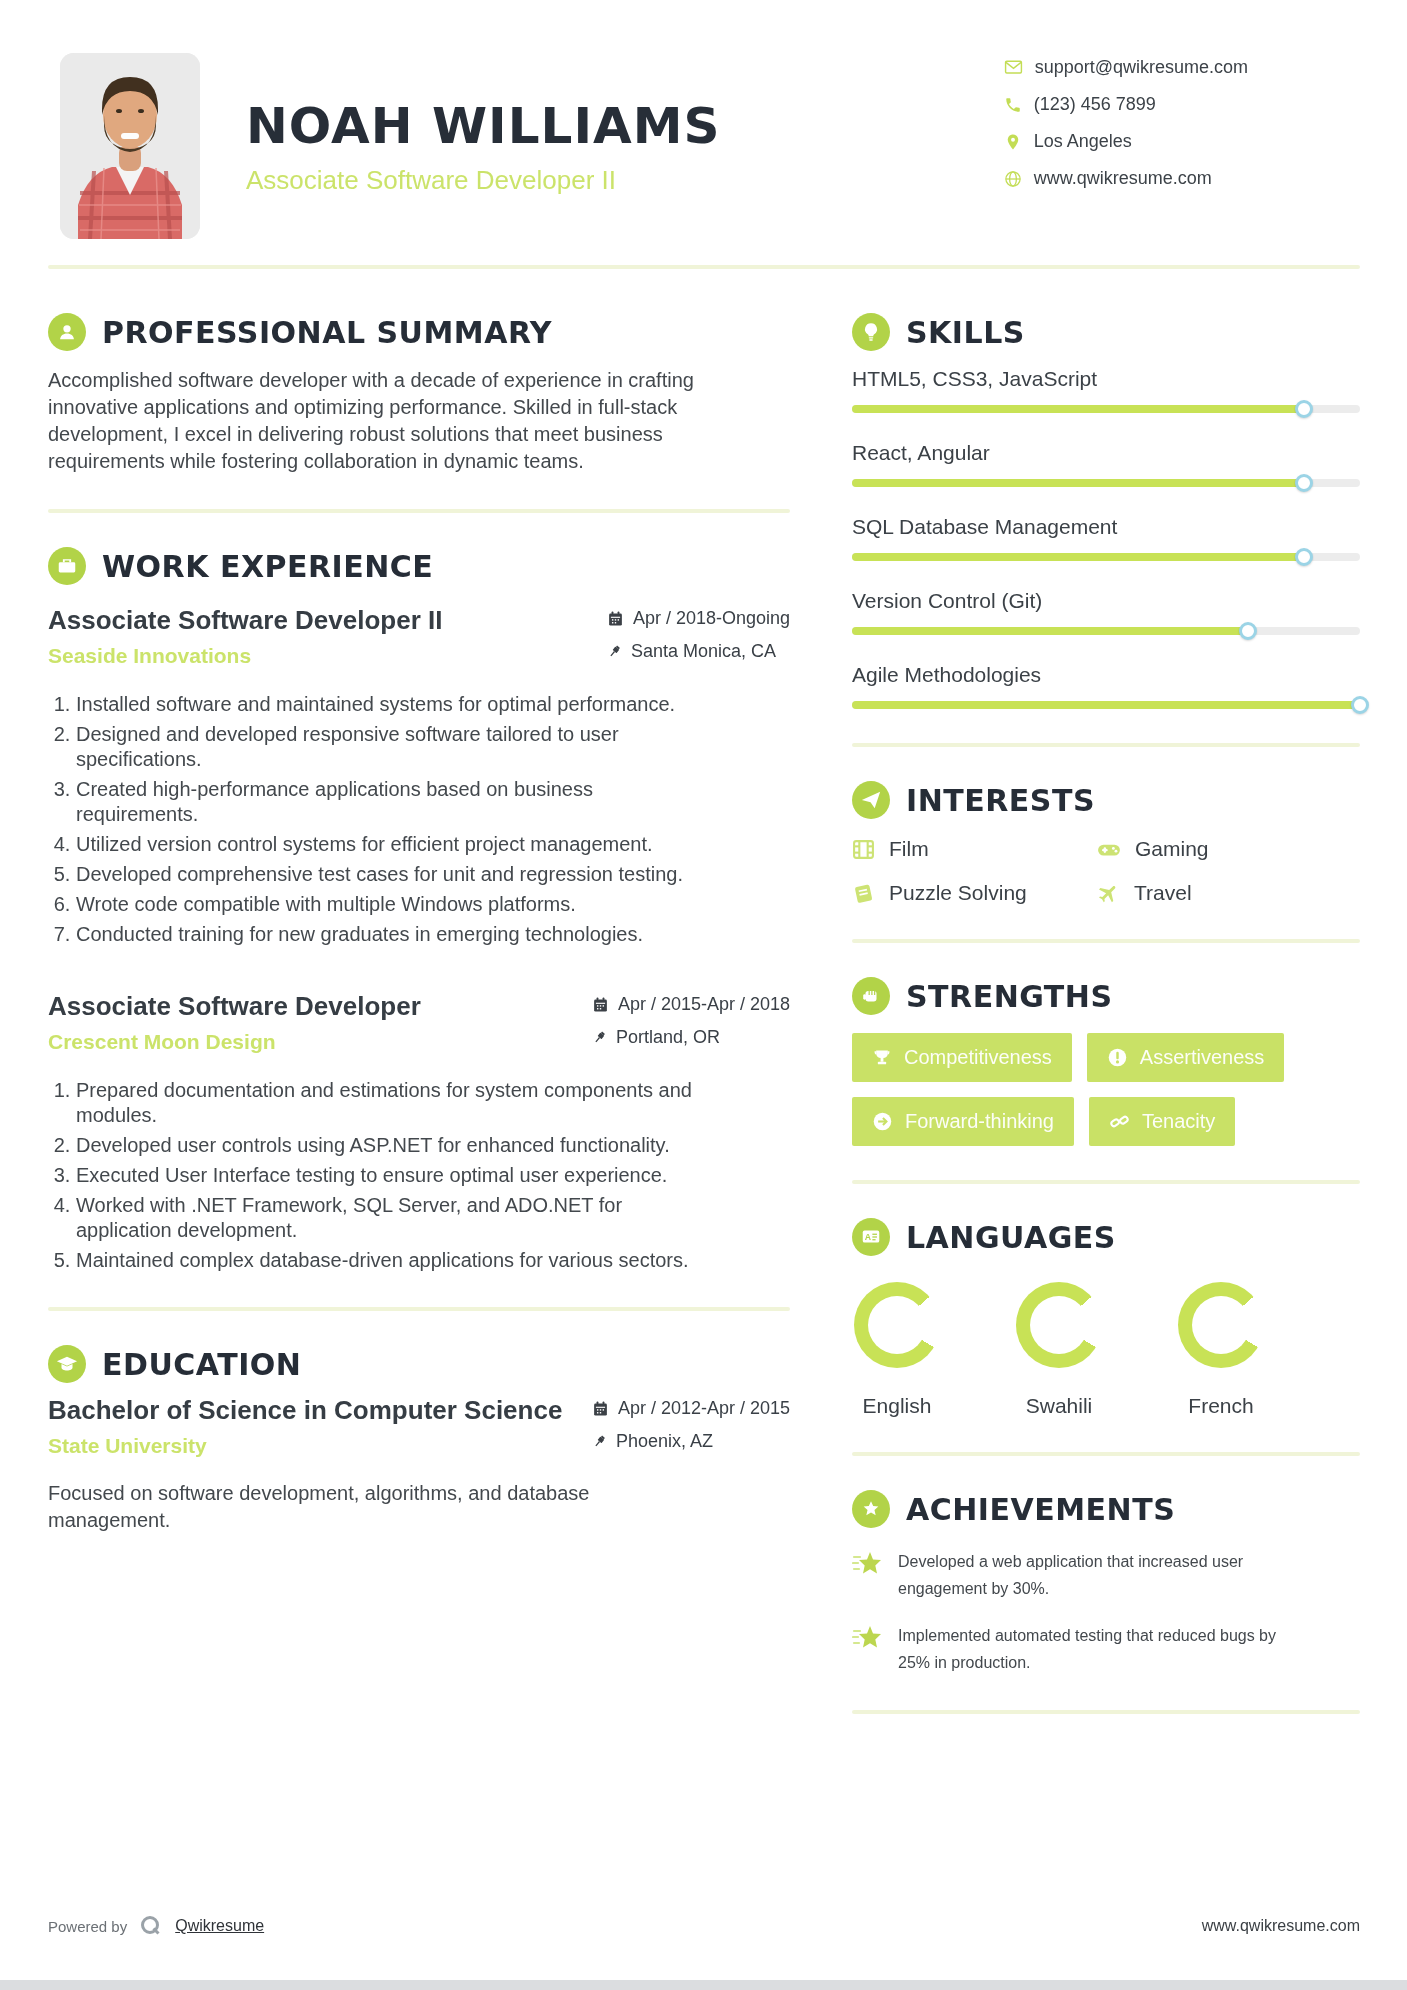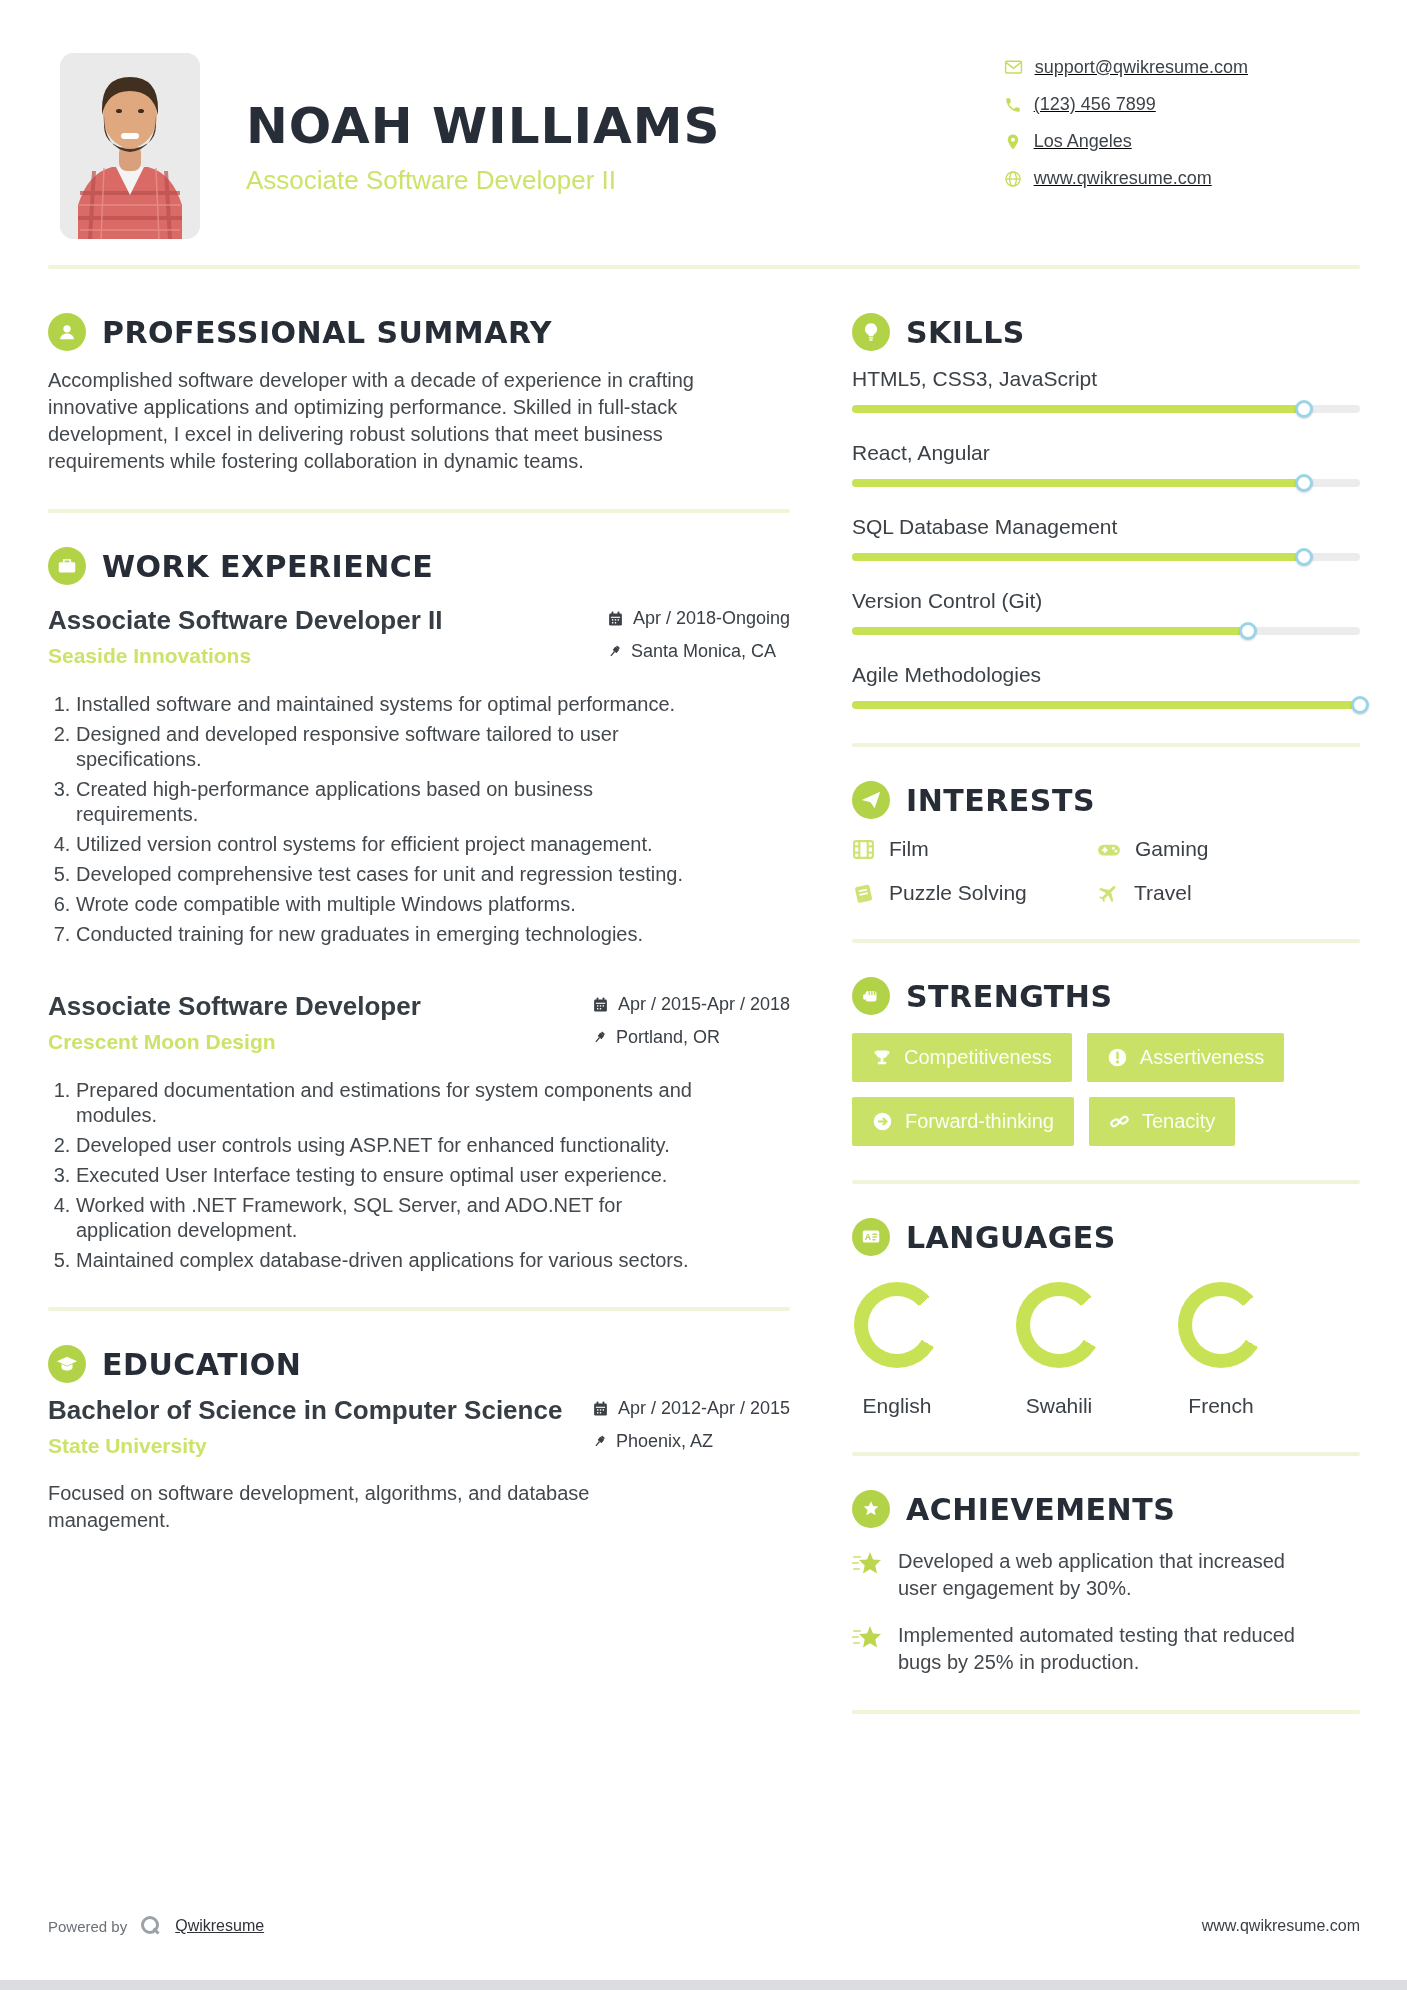--- a/index.html
+++ b/index.html
@@ -7,21 +7,21 @@
   body { font-family:"Liberation Sans", sans-serif; }
   .page { position:relative; width:1407px; height:1990px; background:#fff; overflow:hidden; margin:0 auto; }
 
   
   .header { display:flex; padding:45px 47px 0 60px; }
   .photo { flex:none; width:140px; height:186px; border-radius:14px; overflow:hidden; background:#eaeaea; margin-top:8px; }
   .header-main { margin-left:46px; padding-top:52px; }
   .name { font-size:50px; font-weight:800; letter-spacing:1px; color:#272e38; font-family:"DejaVu Sans","Liberation Sans",sans-serif; }
   .subtitle { margin-top:10px; font-size:26px; font-weight:500; color:#cbe36a; }
   .contact { margin-left:auto; margin-right:112px; padding-top:12px; }
-  .contact-row { display:flex; align-items:center; gap:12px; margin-bottom:16px;text-decoration:underline; }
+  .contact-row { display:flex; align-items:center; gap:12px; margin-bottom:16px; }
   .contact-row svg { flex:none; }
   .contact-text { font-size:18px; color:#3c4248; text-decoration:none; }
 
   .header-divider { height:4px; background:#f0f4d8; border-radius:2px; margin:26px 47px 0 48px; }
 
   
   .columns { display:flex; padding:44px 47px 0 48px; }
   .col-left { width:742px; flex:none; }
   .col-right { width:508px; flex:none; margin-left:62px; }
 
@@ -61,21 +61,21 @@
   .badge { display:flex; align-items:center; gap:12px; background:#c9e166; color:rgba(255,255,255,.95); font-size:20px; font-weight:500; padding:0 20px; height:49px; border-radius:2px; }
 
   .langs { display:flex; margin-top:26px; }
   .lang { width:90px; margin-right:72px; text-align:center; }
   .ring { position:relative; width:86px; height:86px; border-radius:50%; margin:0 auto; }
   .ring-hole { position:absolute; left:14px; top:14px; width:58px; height:58px; border-radius:50%; background:#fff; }
   .lang-label { margin-top:26px; font-size:21px; color:#3b4147; }
 
   .ach-item { display:flex; gap:16px; margin-top:20px; }
   .ach-item svg { flex:none; margin-top:2px; }
-  .ach-text { width:400px; font-size:20px; line-height:27px; color:#43484d; }
+  .ach-text { width:400px; font-size:16px; line-height:27px; color:#43484d; }
 
   
   .footer { position:absolute; left:48px; right:47px; bottom:52px; display:flex; align-items:center; }
   .powered { display:flex; align-items:center; gap:12px; }
   .powered-label { font-size:15px; color:#6b7075; }
   .brand-link { font-size:16px; font-weight:500; color:#2f3338; text-decoration:underline; }
   .site-link { margin-left:auto; font-size:16px; color:#3a3f44; text-decoration:none; }
   .bottom-strip { position:absolute; left:0; right:0; bottom:0; height:10px; background:#dbdde0; }
 </style>
 </head>

